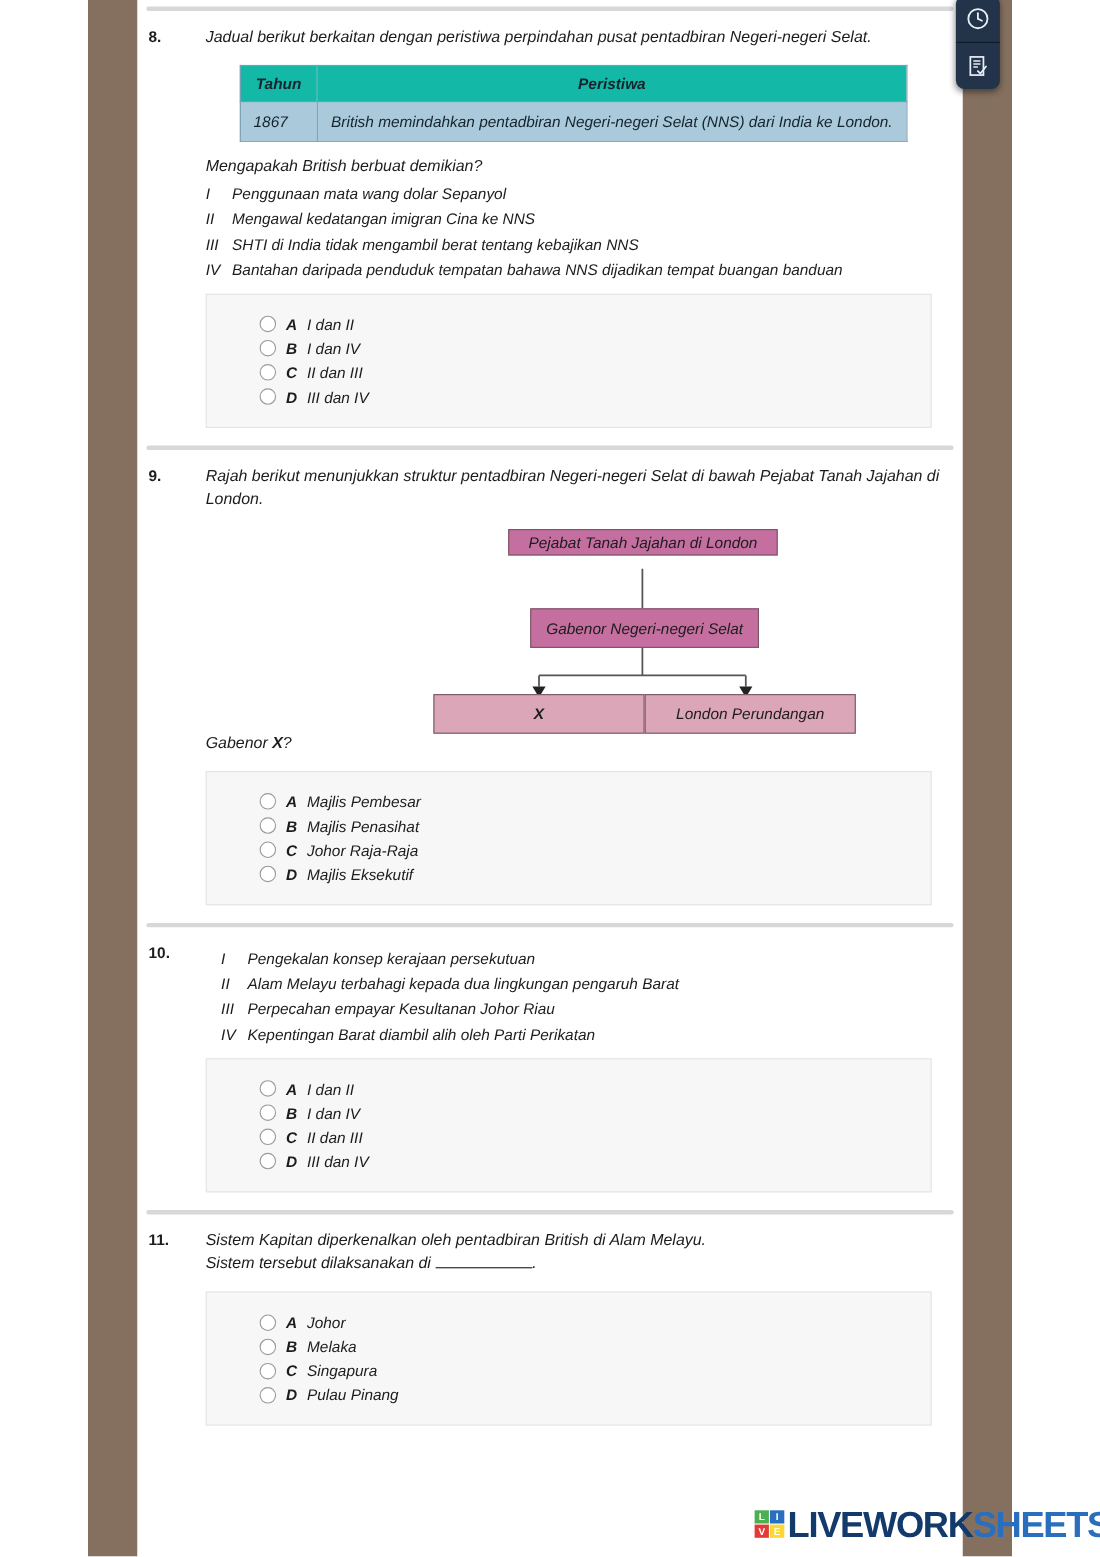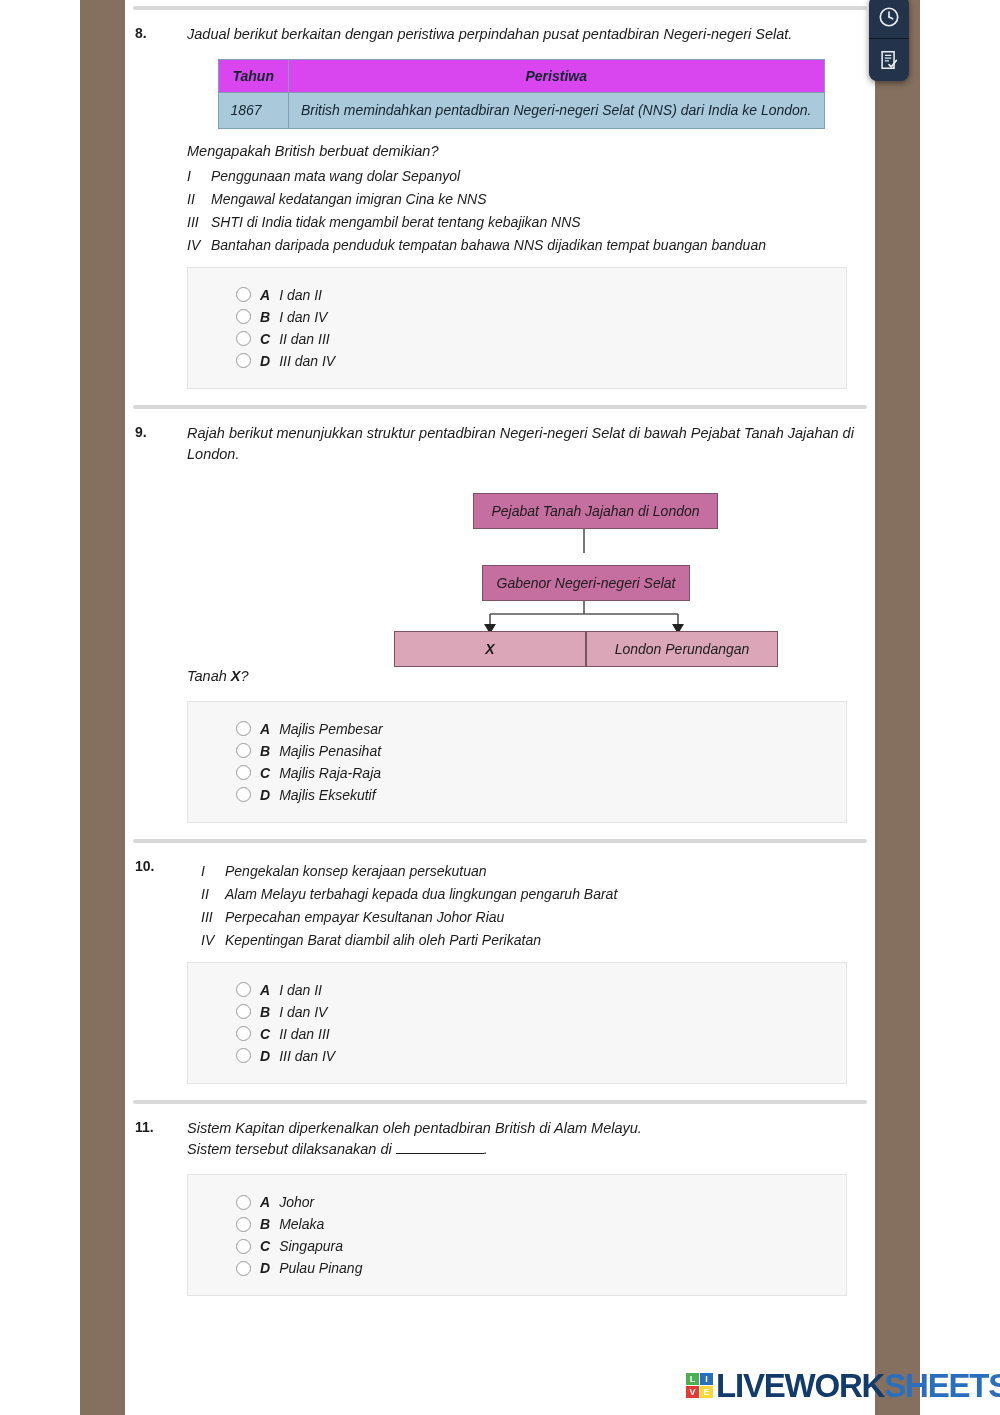--- a/index.html
+++ b/index.html
@@ -119,21 +119,21 @@
   .tbl-wrap {
     display: flex;
     justify-content: center;
     margin-top: 14px;
   }
   table.jadual {
     border-collapse: collapse;
     border: 1px solid #7d9fb5;
   }
   table.jadual th {
-    background: #d946ef;
+    background: #14b8a6;
     color: #14242e;
     font-size: 14px;
     font-weight: bold;
     padding: 8px 14px;
     border: 1px solid #7d9fb5;
     text-align: center;
   }
   table.jadual td {
     background: #aac9db;
     color: #14242e;
@@ -158,22 +158,22 @@
     display: flex;
     align-items: center;
     justify-content: center;
     font-size: 14px;
     color: #1c1c1c;
     text-align: center;
   }
   .dbox.dark  { background: #c56fa0; }
   .dbox.light { background: #dba7b8; }
 
-  .box-top    { left: 275px; top: 12px;   width: 245px; height: 36px; margin-left: 11px; }
-  .box-mid    { left: 295px; top: 84px; width: 208px; height: 36px; }
+  .box-top    { left: 275px; top: 0;   width: 245px; height: 24px; }
+  .box-mid    { left: 295px; top: 72px; width: 208px; height: 36px; }
   .box-leftb  { left: 207px; top: 150px; width: 192px; height: 36px; font-weight: bold; }
   .box-rightb { left: 399px; top: 150px; width: 192px; height: 36px; }
 
   .diagram svg { position: absolute; left: 0; top: 0; }
 
   
   .blank {
     display: inline-block;
     border-bottom: 1.5px solid #1c1c1c;
     width: 88px;
@@ -331,37 +331,37 @@
             <line x1="491" y1="133" x2="491" y2="143" stroke="#555" stroke-width="1.6"></line>
             <polygon points="297,143 309,143 303,153" fill="#222"></polygon>
             <polygon points="485,143 497,143 491,153" fill="#222"></polygon>
           </svg>
           <div class="dbox dark box-top">Pejabat Tanah Jajahan di London</div>
           <div class="dbox dark box-mid">Gabenor Negeri-negeri Selat</div>
           <div class="dbox light box-leftb">X</div>
           <div class="dbox light box-rightb">London Perundangan</div>
         </div>
 
-        <div class="qtext"><span>Tanah </span><b>X</b><span>?</span></div>
+        <div class="qtext"><span>Gabenor </span><b>X</b><span>?</span></div>
 
         <div class="options">
           <div class="option">
             <span class="radio"></span>
             <span class="opt-letter">A</span>
             <span>Majlis Pembesar</span>
           </div>
           <div class="option">
             <span class="radio"></span>
             <span class="opt-letter">B</span>
             <span>Majlis Penasihat</span>
           </div>
           <div class="option">
             <span class="radio"></span>
             <span class="opt-letter">C</span>
-            <span>Majlis Raja-Raja</span>
+            <span>Johor Raja-Raja</span>
           </div>
           <div class="option">
             <span class="radio"></span>
             <span class="opt-letter">D</span>
             <span>Majlis Eksekutif</span>
           </div>
         </div>
       </div>
     </div>
   </div>

